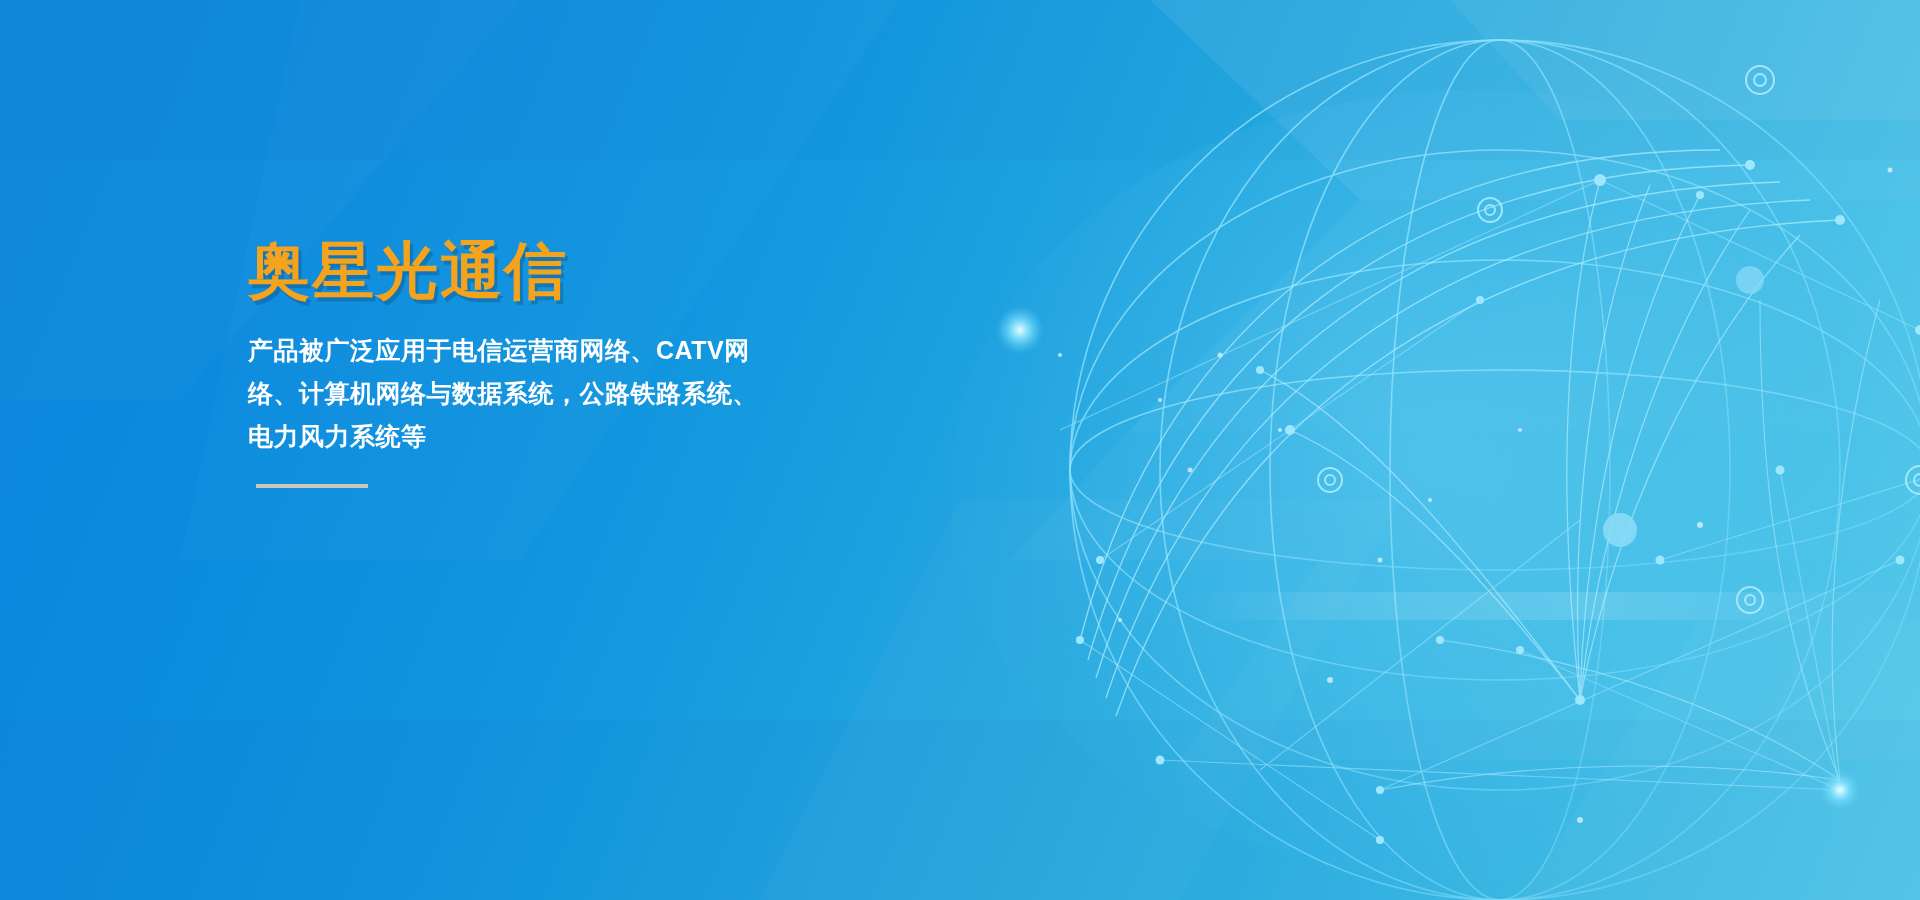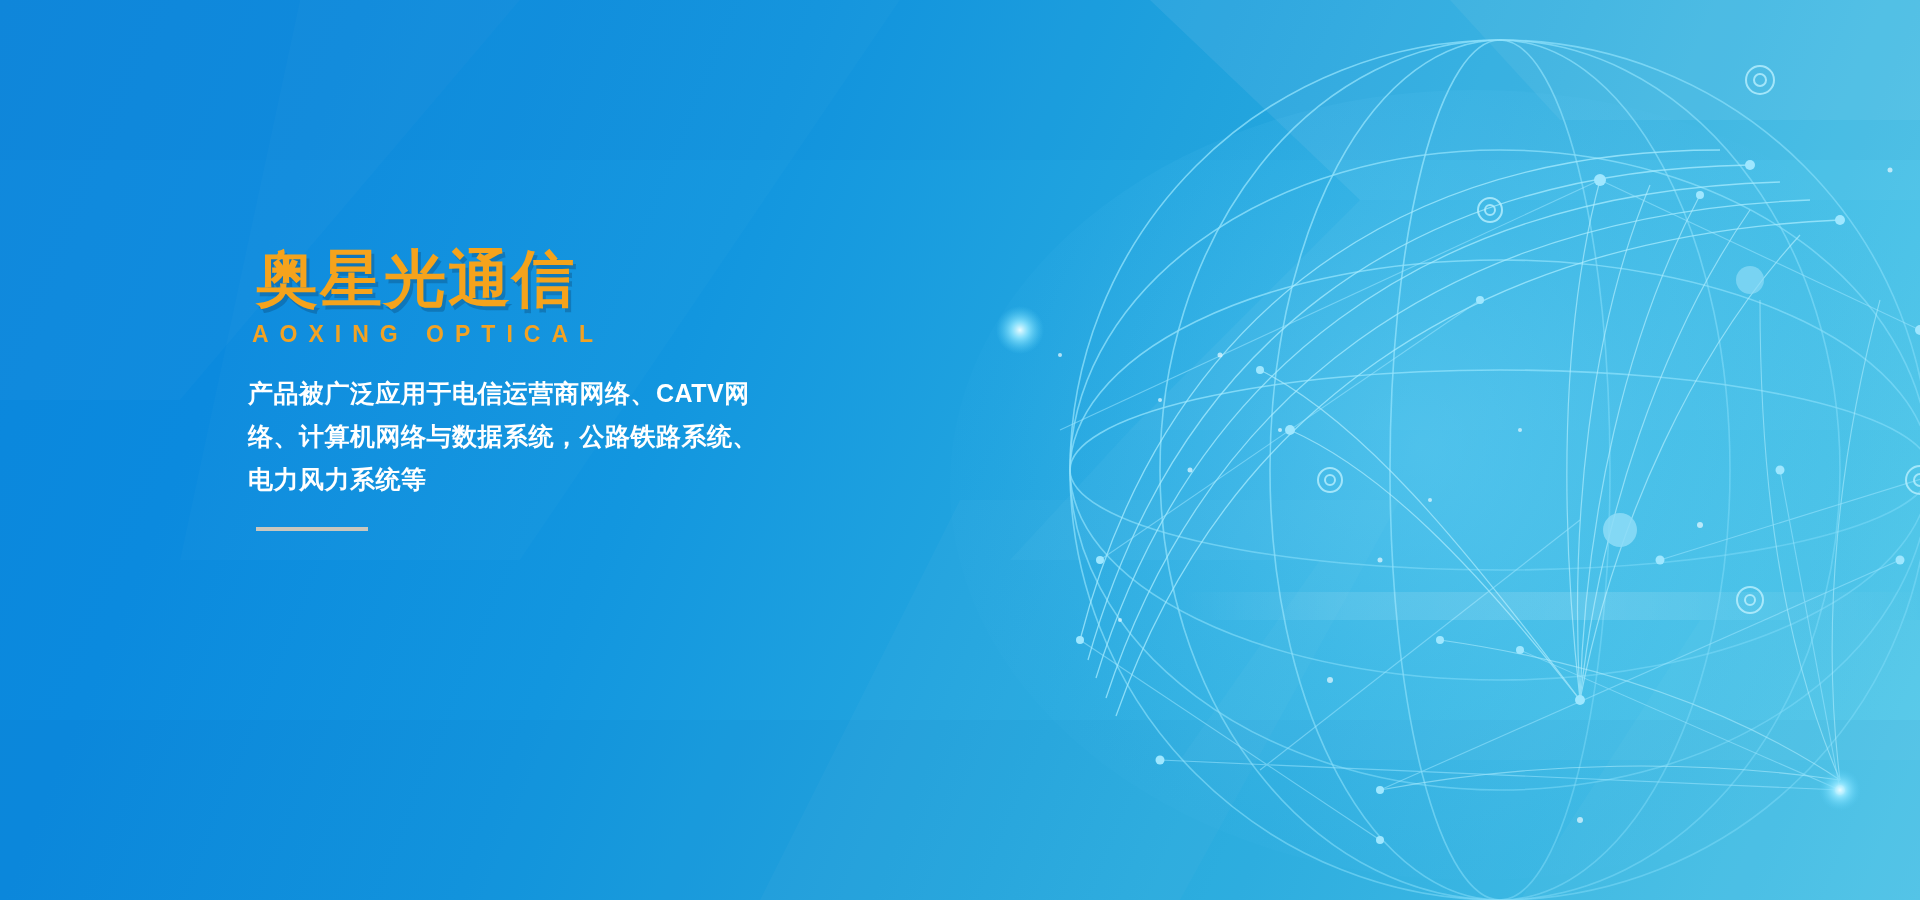--- a/index.html
+++ b/index.html
@@ -60,21 +60,21 @@
 
   
   .content {
     position: absolute;
     left: 248px;
     top: 238px;
     width: 700px;
   }
 
   .brand-title {
-    margin: 8px;
+    margin: 0;
     font-size: 62px;
     line-height: 1.08;
     font-weight: 700;
     letter-spacing: 2px;
     color: #f5a31c;
     text-shadow: 3px 4px 0 rgba(12, 72, 118, 0.35);
     white-space: nowrap;
   }
 
   .brand-sub {
@@ -265,18 +265,17 @@
         <circle cx="990" cy="600" r="2"></circle>
         <circle cx="930" cy="170" r="2.5"></circle>
       </g>
     </svg>
   </div>
 
   <div class="streak"></div>
 
   <div class="content">
     <h1 class="brand-title">奥星光通信</h1>
-    <div class="brand-sub">AOXING OPTICAL</div>
     <p class="desc">产品被广泛应用于电信运营商网络、CATV网络、计算机网络与数据系统，公路铁路系统、电力风力系统等</p>
     <div class="divider"></div>
   </div>
 
 </div>
 
 </body></html>

